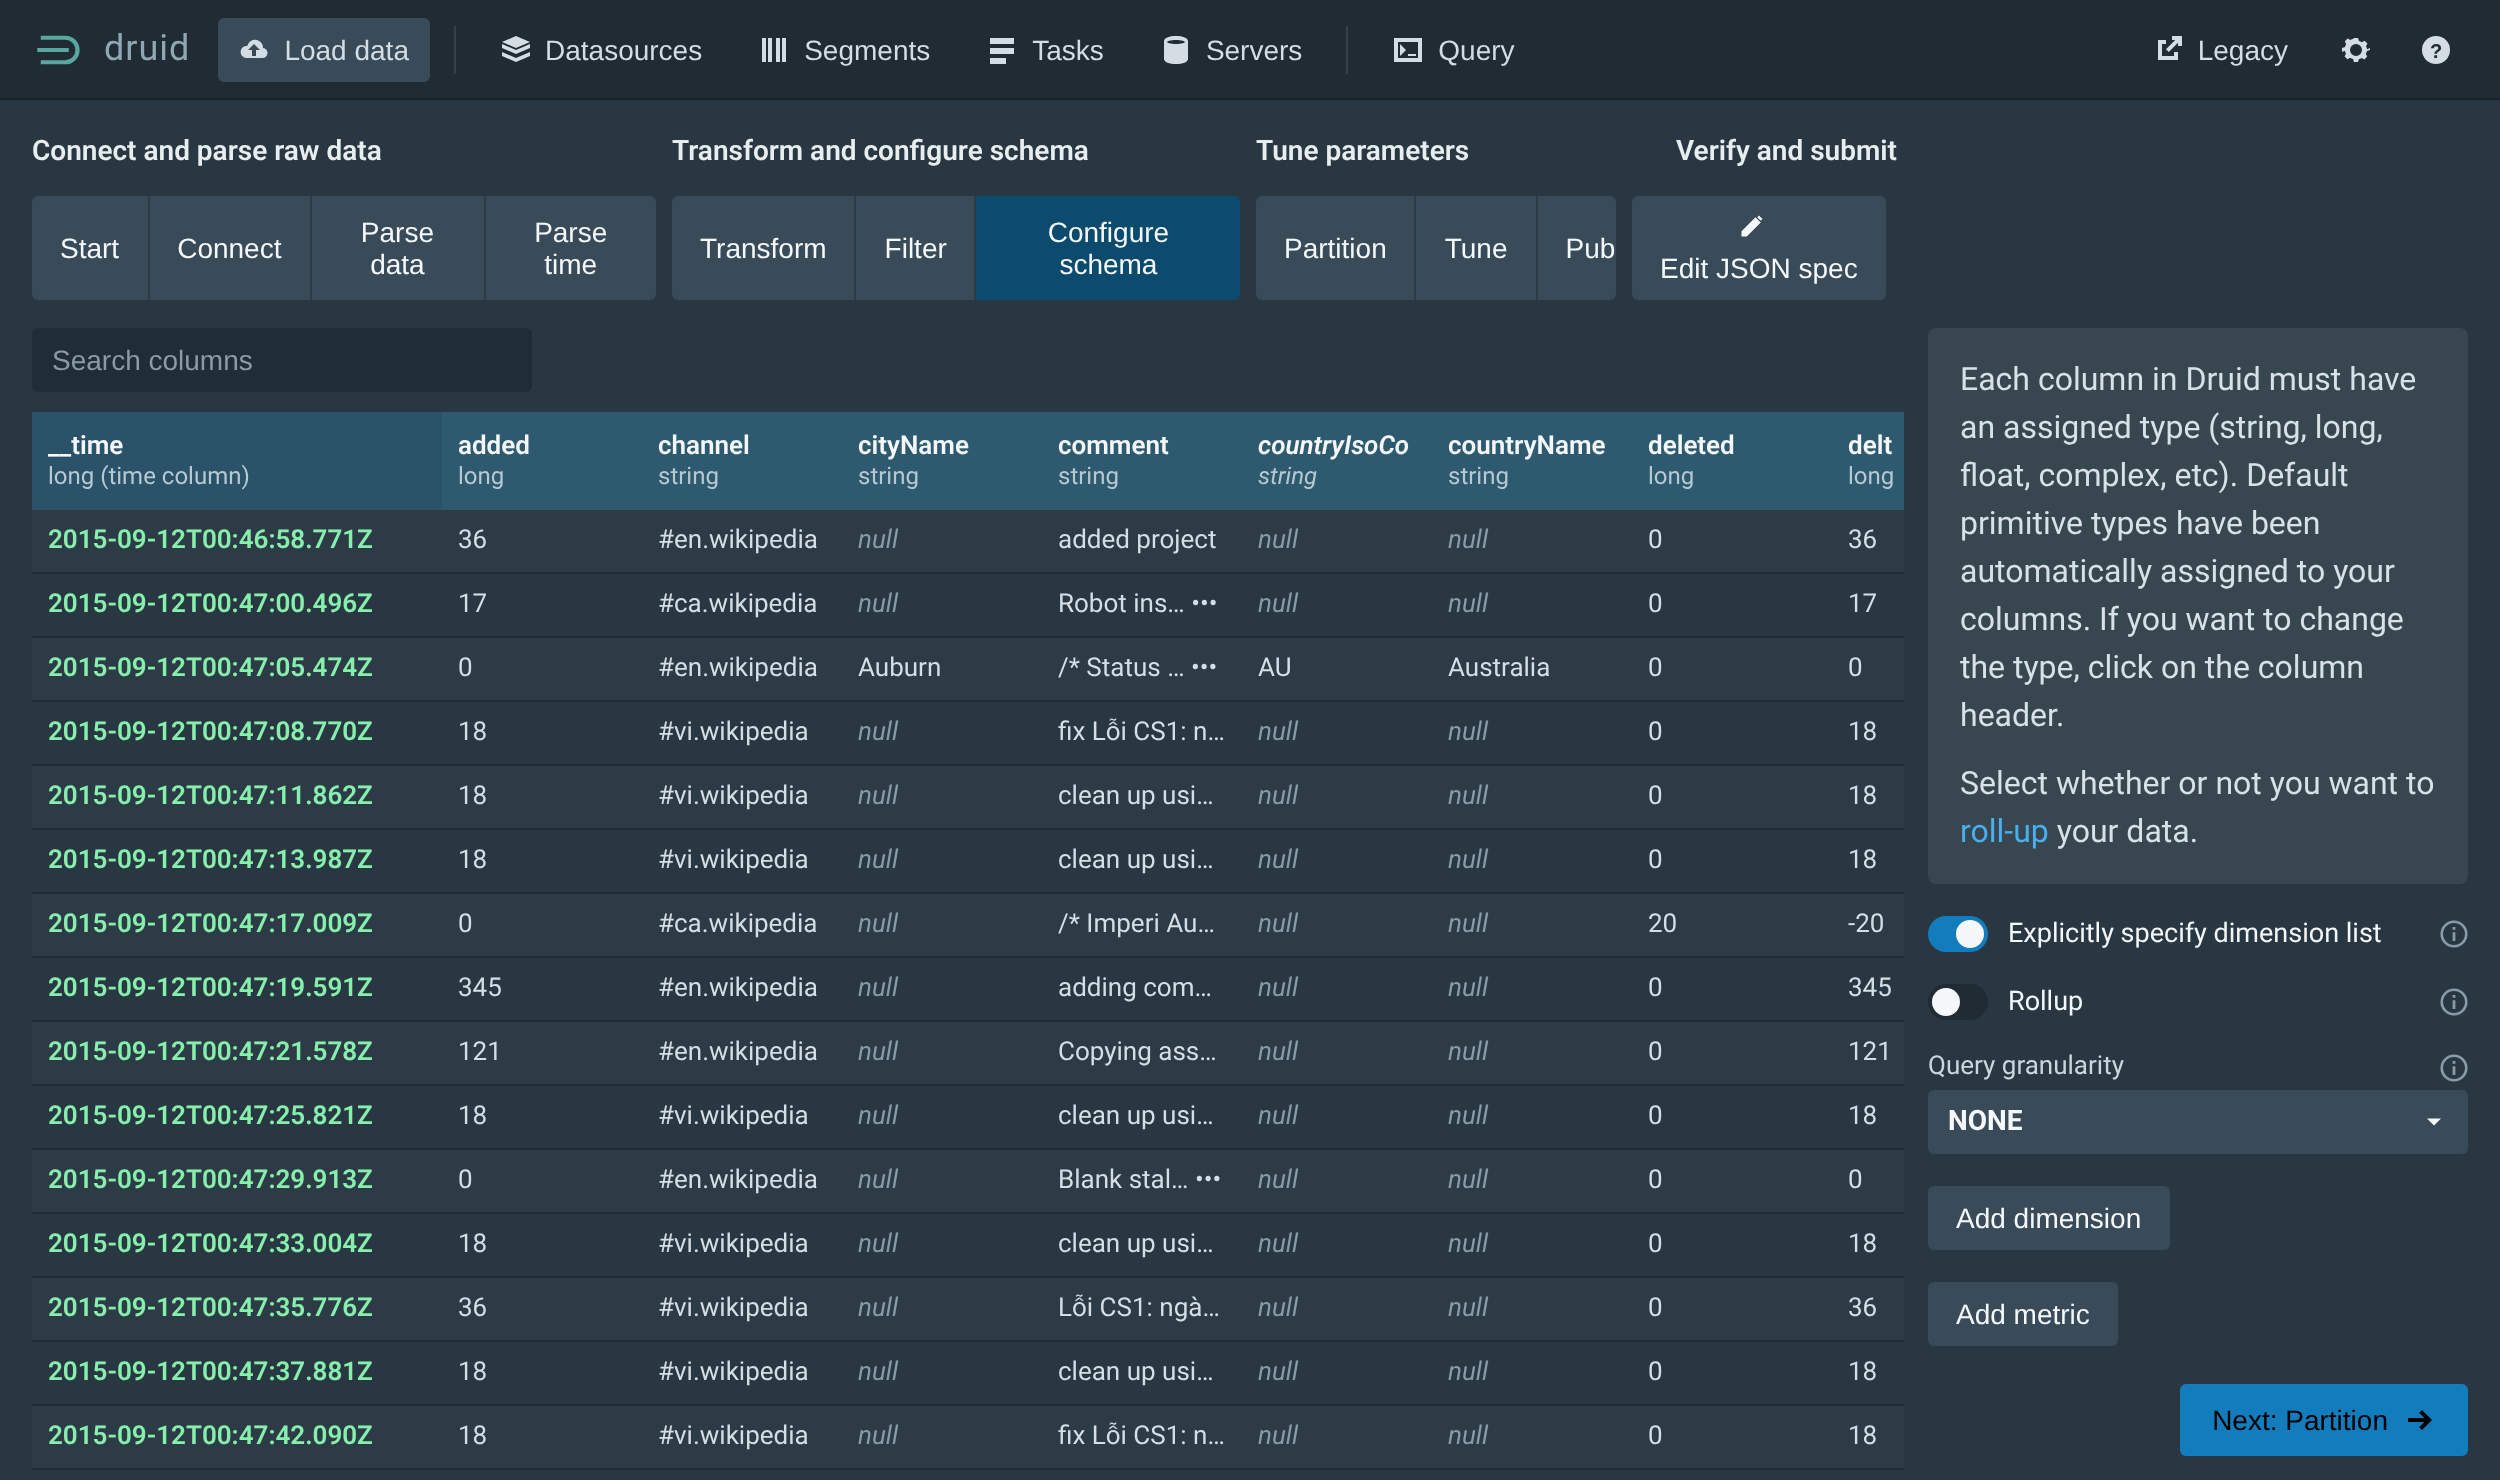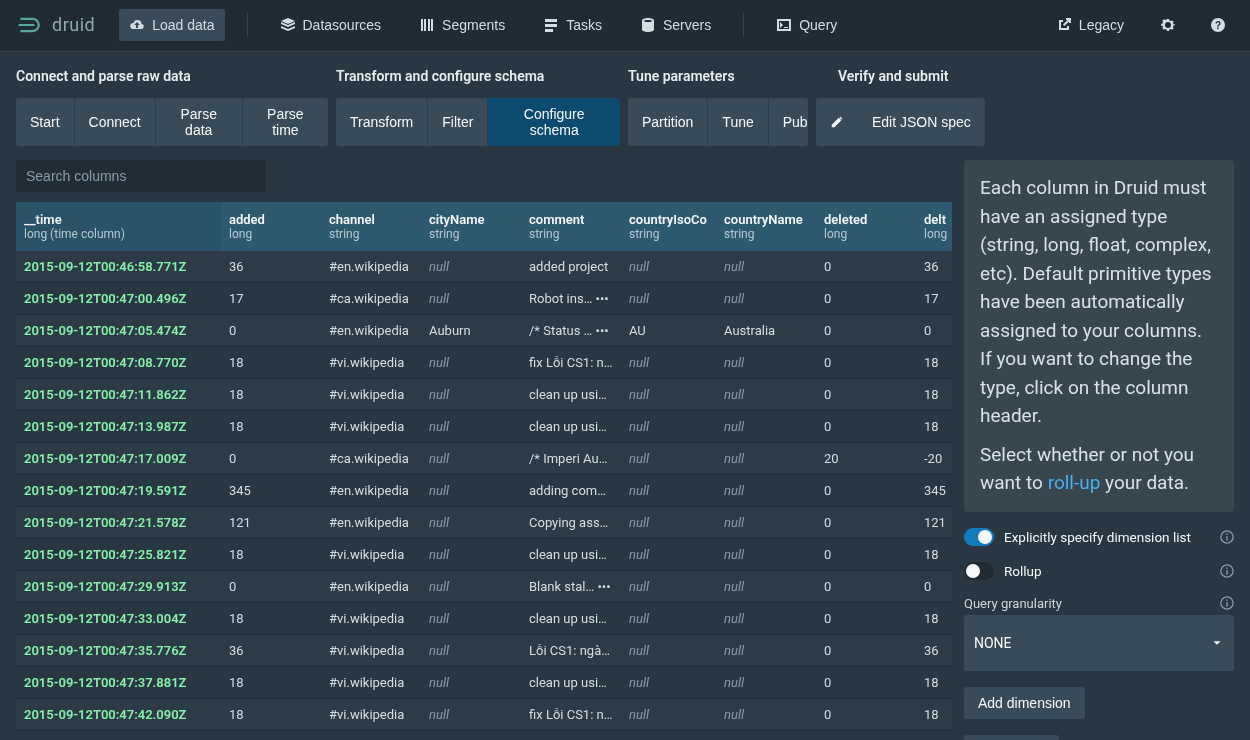--- a/index.html
+++ b/index.html
@@ -11,21 +11,21 @@
   height: 740px;
   overflow: hidden;
   font-size: 14px;
 }
 .navbar {
   height: 50px;
   background: #202b33;
   display: flex;
   align-items: center;
   padding: 0 16px;
-  gap: 18px;
+  gap: 8px;
   border-bottom: 1px solid rgba(16,22,26,.4);
 }
 .logo {
   display: flex;
   align-items: center;
   gap: 8px;
   margin-right: 6px;
 }
 .logo-icon { width: 28px; height: 28px; color:#5aa7a1; }
 .logo-text { color: #8fa7b2; font-size: 18px; font-weight:400; letter-spacing:.5px; }
@@ -55,21 +55,21 @@
 .step-col-3{width:210px;}
 .step-col-4{flex:1;}
 
 .tab-row{display:flex; gap:8px; margin-bottom:14px;}
 .tab-group{display:flex; background:#394b59;border-radius:3px;overflow:hidden;}
 .tab-btn{background:transparent;border:none;color:#f5f8fa;padding:8px 14px;cursor:pointer;font-size:14px;border-right:1px solid rgba(16,22,26,.3);}
 .tab-btn:last-child{border-right:none;}
 .tab-btn.active{background:#0c4a6e;}
 .tab-group.solo{margin-left:0;}
 .tab-group.edit .icon{margin-right:6px;}
-.tab-btn.icon-btn{display:flex;align-items:center;gap:22px;}
+.tab-btn.icon-btn{display:flex;align-items:center;gap:6px;flex-direction:column;}
 
 .main-area{display:flex; gap:12px; flex:1; min-height:0;}
 .table-wrap{flex:1; min-width:0; display:flex; flex-direction:column;}
 .search-box{width:250px;background:rgba(16,22,26,.3);border:none;border-radius:3px;padding:8px 10px;color:#f5f8fa;font-size:14px;margin-bottom:10px;}
 .search-box::placeholder{color:#8a9ba8;}
 
 .data-table{flex:1; overflow:auto; border-radius:0;}
 table{border-collapse:collapse; width:100%; table-layout:fixed;}
 th{background:#2e5a6f; text-align:left; padding:10px 8px; font-weight:600; font-size:13px;vertical-align:top;}
 th.time-col{background:#2a5269;}
@@ -80,42 +80,42 @@
 tr.row:nth-child(even) td{background:#293742;}
 .time-cell{font-weight:600;color:#86efac;}
 .null{font-style:italic;color:#8a9ba8;}
 .num{font-variant-numeric:tabular-nums;}
 
 .col-w-time{width:205px;}
 .col-w-added{width:100px;}
 .col-w-channel{width:100px;}
 .col-w-city{width:100px;}
 .col-w-comment{width:100px;}
-.col-w-iso{width:95px;}
+.col-w-iso{width:95px;font-style:italic;}
 .col-w-country{width:100px;}
 .col-w-deleted{width:100px;}
 .col-w-delta{width:45px;}
 
 .side-panel{width:270px;flex-shrink:0;display:flex;flex-direction:column;gap:16px;padding-bottom:12px;position:relative;}
-.help-box{background:#37464f;border-radius:4px;padding:14px 16px;font-size:19px;line-height:1.5;color:#d8e1e8;}
+.help-box{background:#37464f;border-radius:4px;padding:14px 16px;font-size:16px;line-height:1.5;color:#d8e1e8;}
 .help-box p{margin-bottom:10px;}
 .help-box p:last-child{margin-bottom:0;}
 .help-box a{color:#48aff0;text-decoration:none;}
 
 .control-row{display:flex;align-items:center;gap:10px;}
 .switch{position:relative;width:30px;height:18px;background:#202b33;border-radius:10px;cursor:pointer;flex-shrink:0;}
 .switch.on{background:#137cbd;}
 .switch .knob{position:absolute;width:14px;height:14px;background:#f5f8fa;border-radius:50%;top:2px;left:2px;transition:left .15s;}
 .switch.on .knob{left:14px;}
 .control-label{flex:1;font-size:13.5px;}
 .info-icon{color:#8a9ba8;cursor:help;}
 
 .form-group{display:flex;flex-direction:column;gap:4px;}
 .form-label-row{display:flex;justify-content:space-between;align-items:center;color:#cdd6dc;font-size:13px;}
-.select{background:#394b59;border:none;border-radius:3px;padding:20px 10px;color:#f5f8fa;font-size:14px;display:flex;justify-content:space-between;align-items:center;cursor:pointer;}
+.select{background:#394b59;border:none;border-radius:3px;padding:8px 10px;color:#f5f8fa;font-size:14px;display:flex;justify-content:space-between;align-items:center;cursor:pointer;font-weight:bold;}
 
 .side-btn{background:#394b59;border:none;color:#f5f8fa;padding:8px 14px;border-radius:3px;cursor:pointer;font-size:14px;text-align:left;width:fit-content;}
 
 .next-btn{background:#137cbd;border:none;color:#000000;padding:10px 16px;border-radius:3px;cursor:pointer;font-size:14px;display:flex;align-items:center;gap:8px;margin-left:auto;margin-top:auto;}
 </style>
 </head>
 <body>
 
 <div class="navbar">
   <div class="logo">

